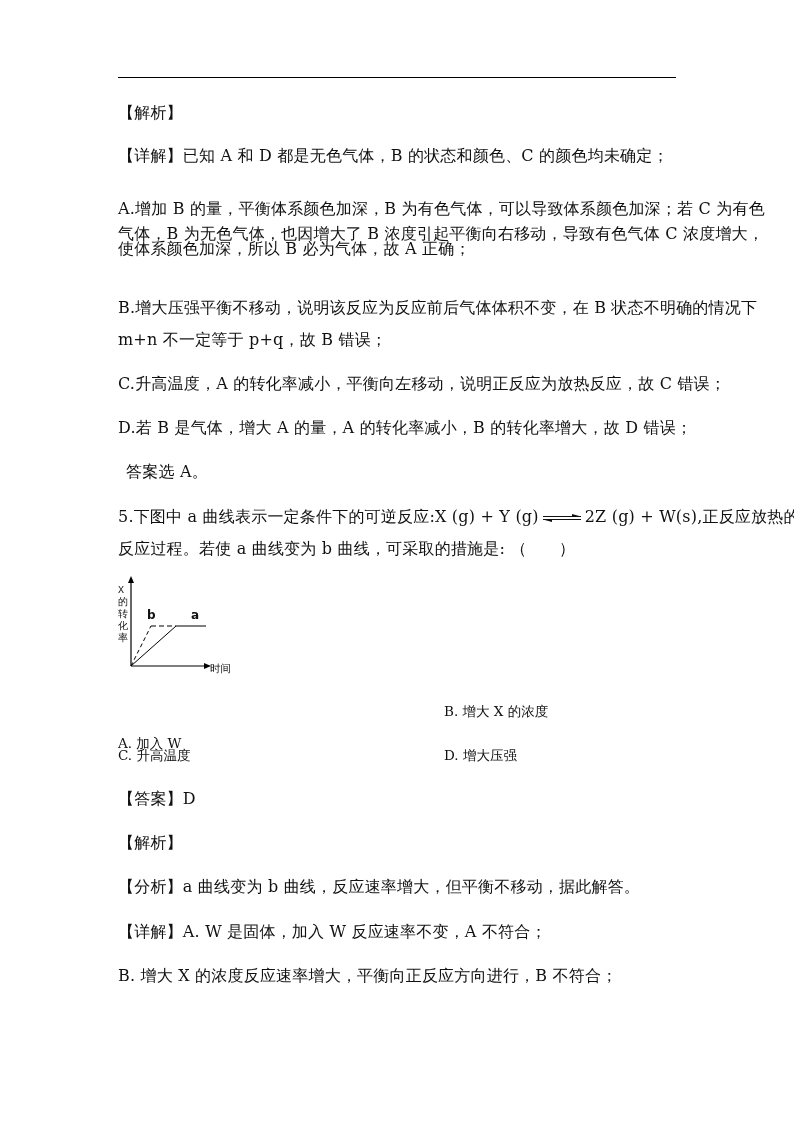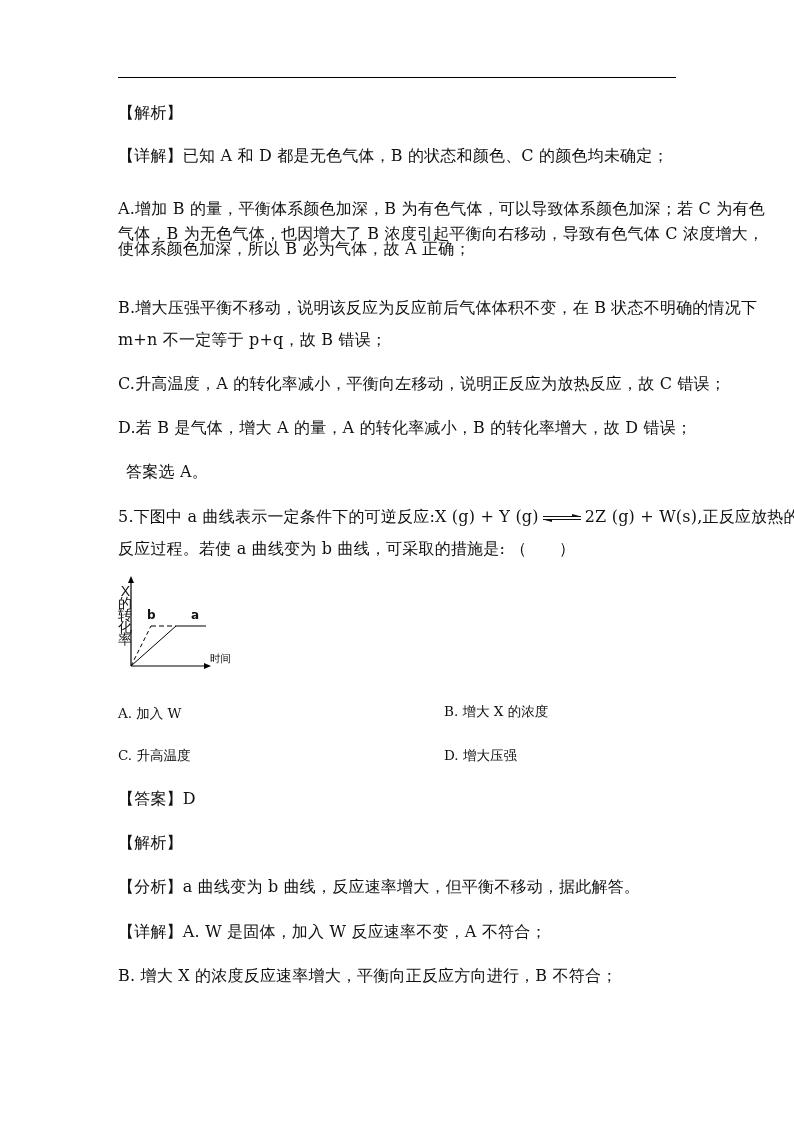--- a/index.html
+++ b/index.html
@@ -15,24 +15,24 @@
   .line {
     position: absolute; left: 118px; font-size: 16px; line-height: 18px;
     white-space: nowrap; letter-spacing: 0.2px;
   }
   .opt { position: absolute; font-size: 13.5px; line-height: 18px; white-space: nowrap; }
   .eq-arrow { display: inline-block; vertical-align: middle; margin: 0 3px; }
   .graph { position: absolute; left: 114px; top: 574px; width: 140px; height: 106px; }
   .graph svg { display: block; }
   .graph .ylab {
     position: absolute; left: 4px; top: 11px; width: 12px;
-    font-family: Liberation Sans, sans-serif; font-size: 14px; line-height: 12px; text-align: right;
+    font-family: Liberation Mono, monospace; font-size: 10px; line-height: 12px;
   }
   .graph .xlab {
-    position: absolute; left: 96px; top: 78px;
+    position: absolute; left: 96px; top: 88px;
     font-family: "DejaVu Sans", sans-serif; font-size: 10.5px;
   }
   .graph .clab {
     position: absolute; font-family: "DejaVu Sans", sans-serif; font-weight: bold; font-size: 12px;
   }
 </style>
 </head>
 <body>
 
 <div class="rule"></div>
@@ -72,21 +72,21 @@
     <line x1="62" y1="52" x2="92" y2="52" stroke="#000" stroke-width="1"></line>
     <line x1="17" y1="92" x2="37" y2="52" stroke="#000" stroke-width="1" stroke-dasharray="4,3"></line>
     <line x1="37" y1="52" x2="62" y2="52" stroke="#000" stroke-width="1" stroke-dasharray="5,3"></line>
   </svg>
   <div class="ylab">X的转化率</div>
   <div class="xlab">时间</div>
   <div class="clab" style="left:33px; top:34px;">b</div>
   <div class="clab" style="left:77px; top:34px;">a</div>
 </div>
 
-<div class="opt" style="left:118px; top:704px;">A.  加入 W</div>
+<div class="opt" style="left:118px; top:734px;">A.  加入 W</div>
 <div class="opt" style="left:444px; top:702px;">B.  增大 X 的浓度</div>
 <div class="opt" style="left:118px; top:746px;">C.  升高温度</div>
 <div class="opt" style="left:444px; top:746px;">D.  增大压强</div>
 
 <div class="line" style="top:790px;">【答案】D</div>
 <div class="line" style="top:834px;">【解析】</div>
 <div class="line" style="top:878px;">【分析】a 曲线变为 b 曲线，反应速率增大，但平衡不移动，据此解答。</div>
 <div class="line" style="top:923px;">【详解】A. W 是固体，加入 W 反应速率不变，A 不符合；</div>
 <div class="line" style="top:967px;">B.  增大 X 的浓度反应速率增大，平衡向正反应方向进行，B 不符合；</div>
 

